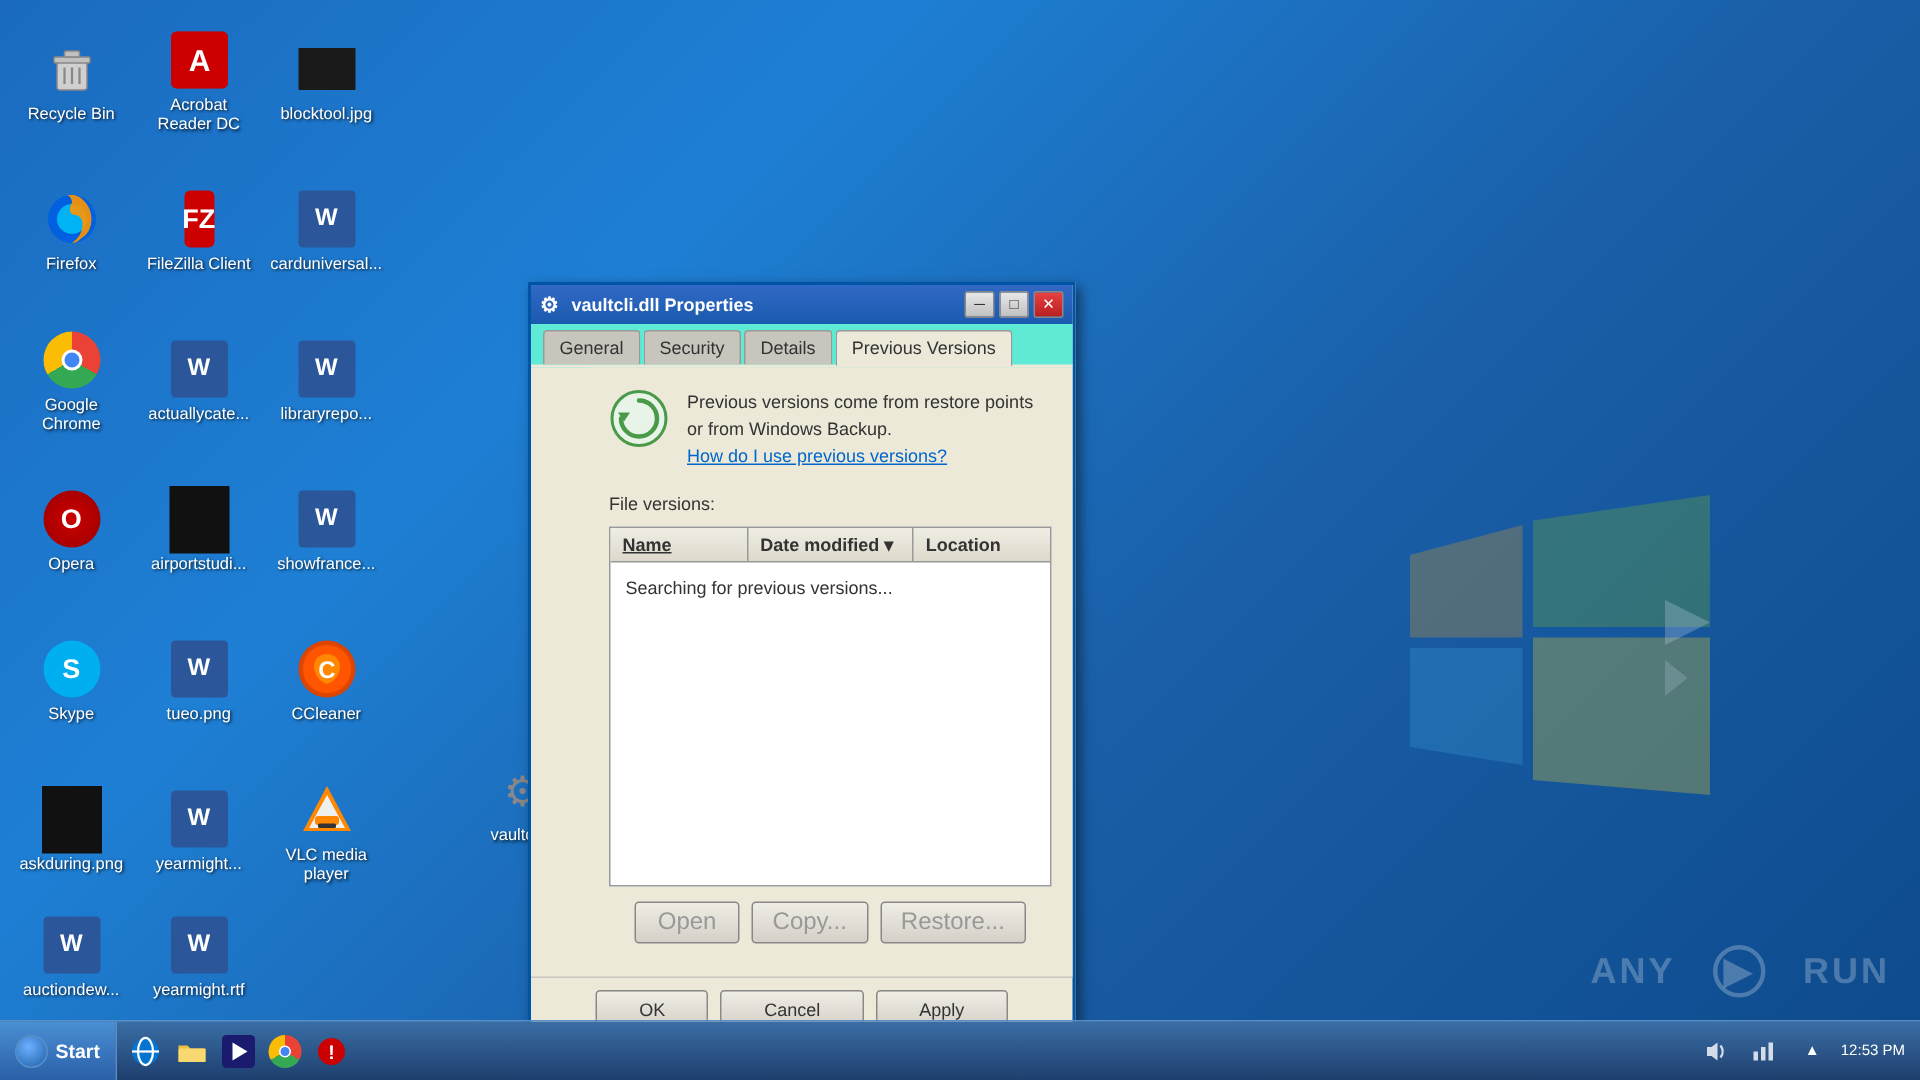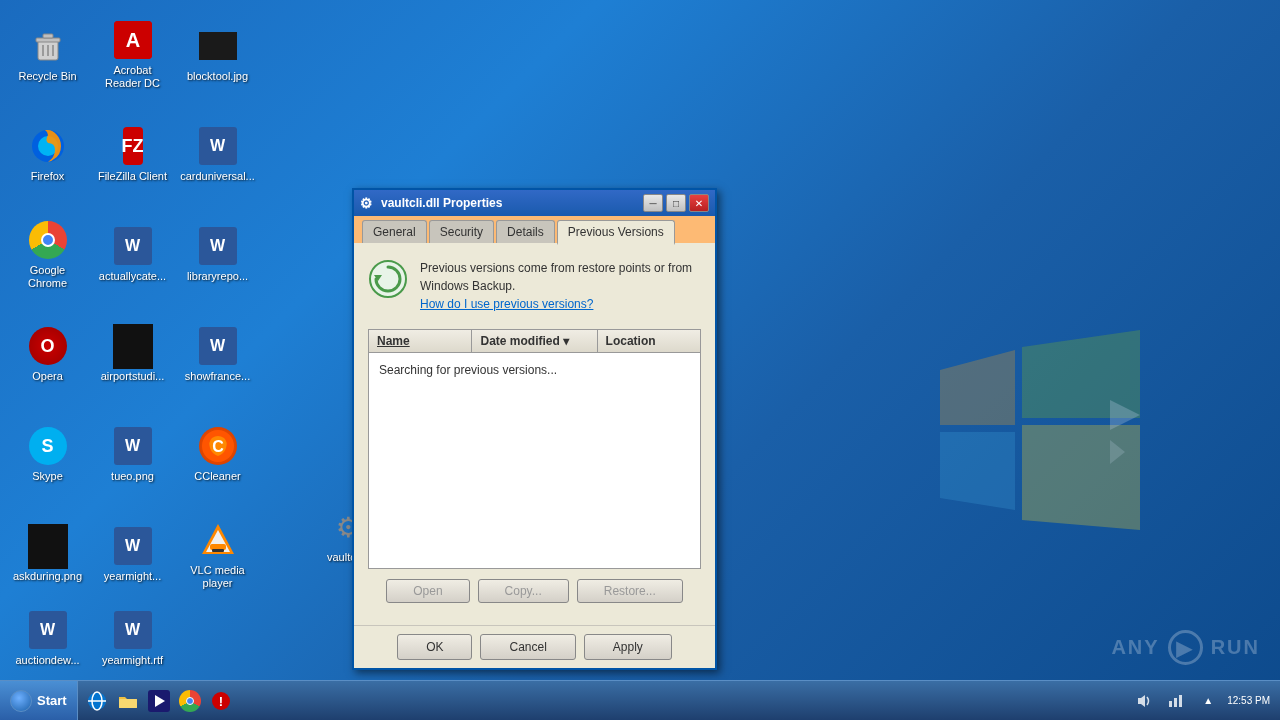--- a/index.html
+++ b/index.html
@@ -328,21 +328,21 @@
     }
 
     .dialog-close-btn {
       background: linear-gradient(to bottom, #e84040, #b82020);
       color: white;
     }
 
     
     .dialog-tabs {
       display: flex;
-      background: #fdba74;
+      background: #5eead4;
       padding: 4px 8px 0;
       gap: 2px;
       border-bottom: 2px solid #ece9d8;
     }
 
     .tab {
       padding: 4px 10px;
       font-size: 12px;
       cursor: pointer;
       border: 1px solid #999;
@@ -357,20 +357,21 @@
       border-bottom: 2px solid #ece9d8;
       margin-bottom: -2px;
       z-index: 1;
       position: relative;
     }
 
     
     .dialog-content {
       padding: 14px;
       background: #ece9d8;
+      margin-left: 38px;
     }
 
     .info-section {
       display: flex;
       align-items: flex-start;
       gap: 12px;
       margin-bottom: 16px;
     }
 
     .info-icon {
@@ -443,22 +444,22 @@
 
     
     .action-buttons {
       display: flex;
       justify-content: center;
       gap: 8px;
       margin: 10px 0 8px;
     }
 
     .action-btn {
-      padding: 4px 26px;
-      font-size: 12px;
+      padding: 4px 13px;
+      font-size: 16px;
       background: linear-gradient(to bottom, #f0ede4, #d4d0c8);
       border: 1px solid #888;
       border-radius: 3px;
       cursor: pointer;
       color: #333;
       min-width: 70px;
     }
 
     .action-btn:disabled {
       color: #999;
@@ -482,25 +483,25 @@
       cursor: pointer;
       color: #333;
     }
 
     
     .anyrun-watermark {
       position: absolute;
       bottom: 55px;
       right: 20px;
       color: rgba(255,255,255,0.25);
-      font-size: 20px;
+      font-size: 24px;
       font-weight: bold;
       display: flex;
       align-items: center;
-      gap: 8px;
+      gap: 25px;
       letter-spacing: 2px;
     }
 
     .anyrun-play {
       width: 35px;
       height: 35px;
       border: 3px solid rgba(255,255,255,0.25);
       border-radius: 50%;
       display: flex;
       align-items: center;
@@ -742,20 +743,21 @@
             <path d="M20,8 A12,12 0 1,1 8,20" fill="none" stroke="#4a9a4a" stroke-width="3" stroke-linecap="round"></path>
             <polygon points="6,16 10,22 14,16" fill="#4a9a4a"></polygon>
           </svg>
         </div>
         <div class="info-text">
           <span>Previous versions come from restore points or from Windows Backup.</span><br>
           <a class="info-link">How do I use previous versions?</a>
         </div>
       </div>
 
+      <div class="file-versions-label">File versions:</div>
 
       <div class="versions-table-container">
         <div class="versions-table-header">
           <div class="table-header-cell name-col">Name</div>
           <div class="table-header-cell date-col">Date modified ▾</div>
           <div class="table-header-cell loc-col">Location</div>
         </div>
         <div class="versions-table-body">
           <span class="searching-text">Searching for previous versions...</span>
         </div>

